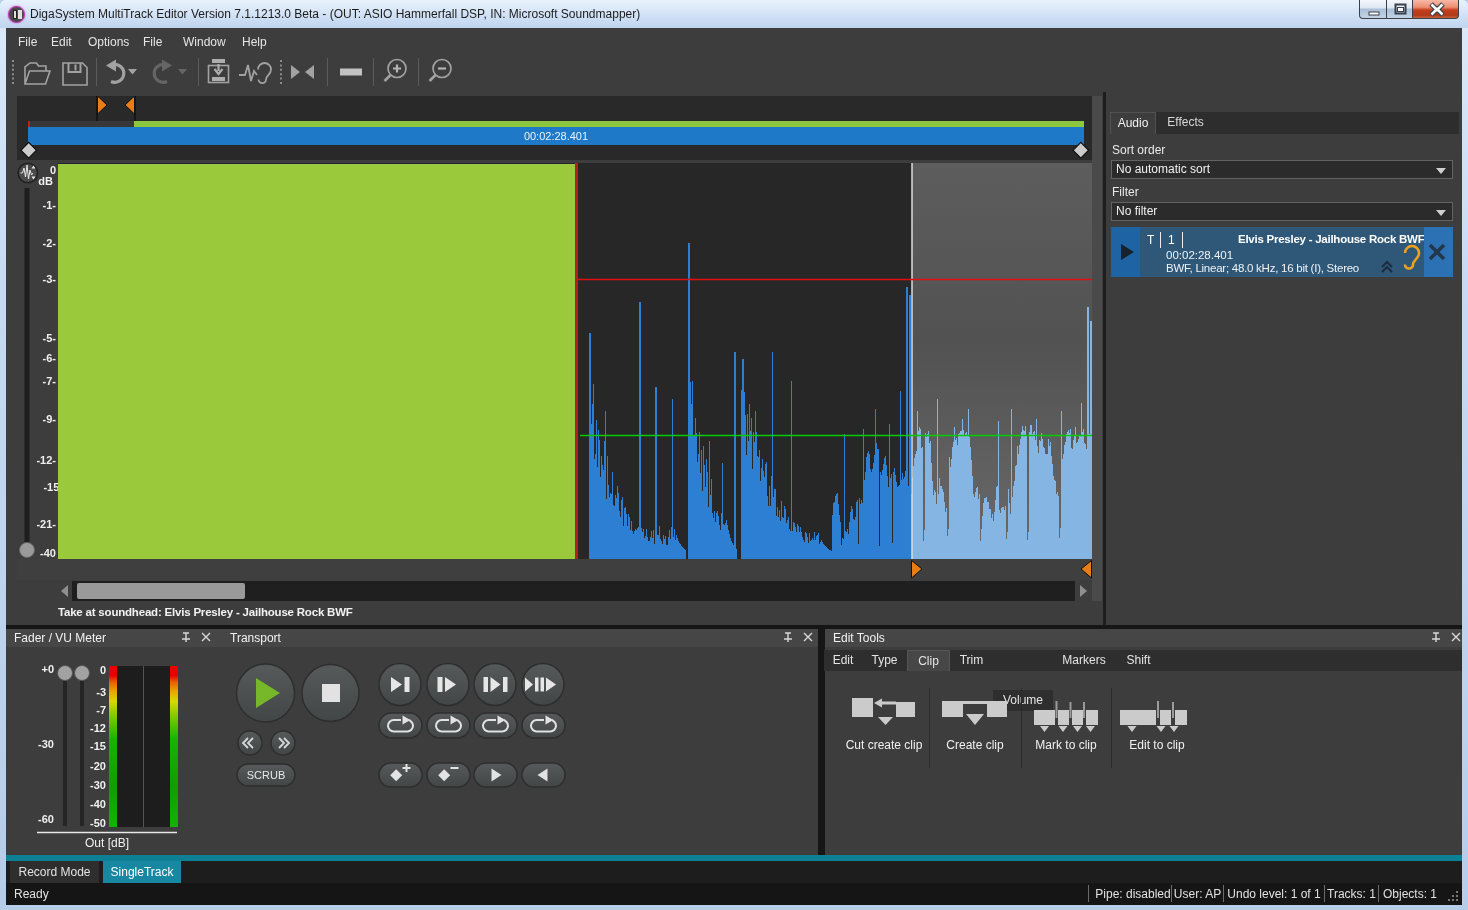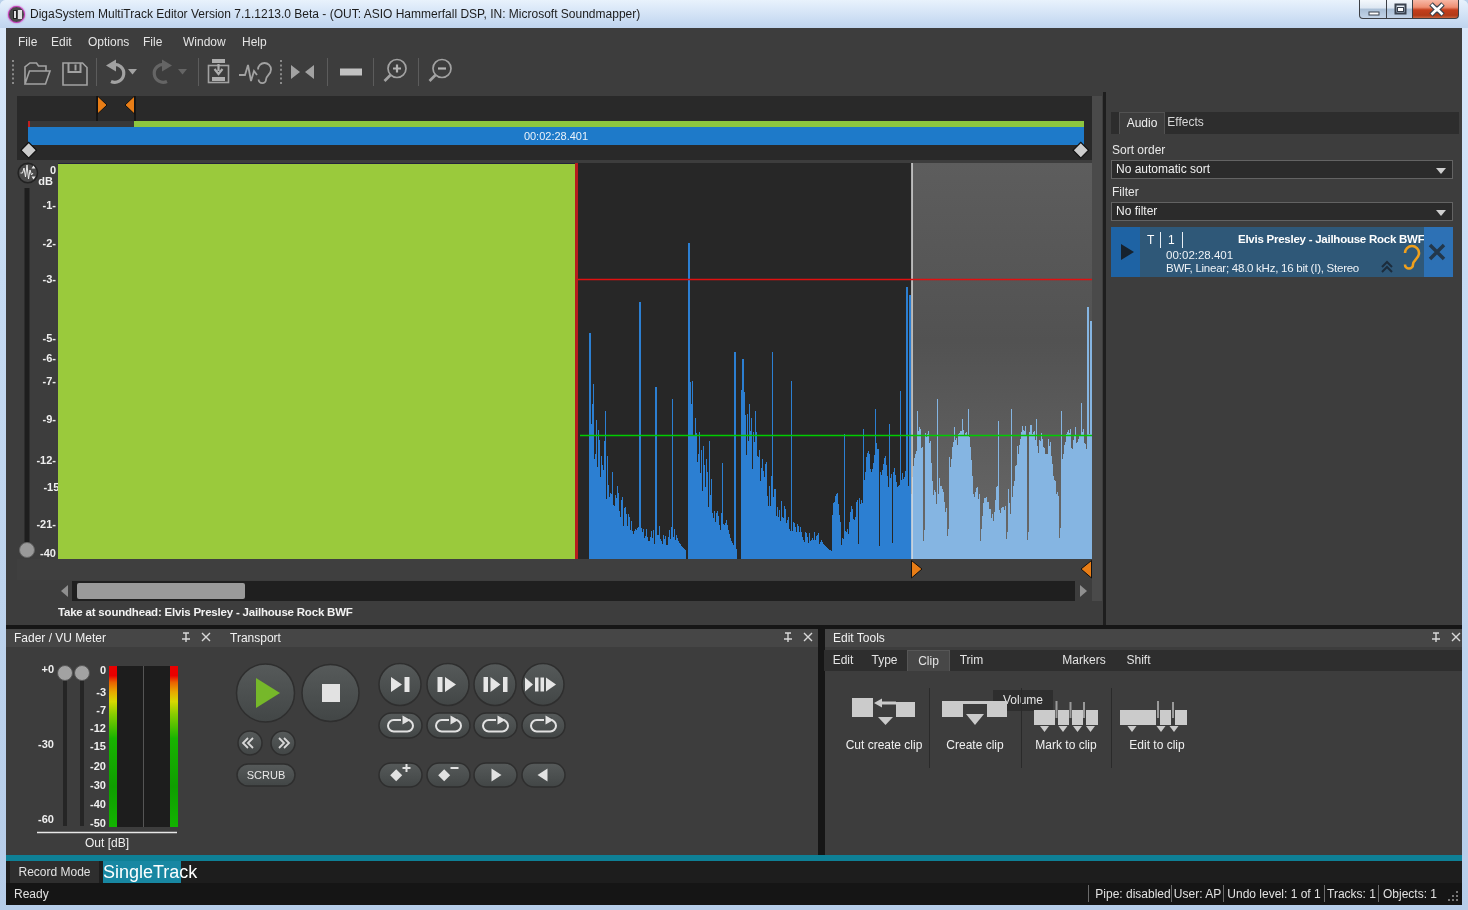--- a/index.html
+++ b/index.html
@@ -43,21 +43,21 @@
 .label12 { position:absolute; font-size:12px; color:#e8e8e8; }
 .dropdown { position:absolute; left:3px; width:342px; height:19px; background:#2b2b2b; border:1px solid #636363; color:#f0f0f0; font-size:12px; line-height:17px; padding-left:4px; }
 .dropdown:after { content:""; position:absolute; right:6px; top:7px; border:5px solid transparent; border-top:6px solid #cfcfcf; }
 
 .panel { position:absolute; background:#3d3d3d; }
 .panelhead { position:absolute; left:0; top:0; width:100%; height:18px; background:#464646; }
 .panelhead span { position:absolute; left:8px; top:2px; font-size:12px; color:#f2f2f2; }
 #tealbar { position:absolute; left:0; top:827px; width:1456px; height:6px; background:#0e8096; }
 #tabrow { position:absolute; left:0; top:833px; width:1456px; height:22px; background:#1d1d1d; }
 #tabrec { position:absolute; left:4px; top:0; width:89px; height:22px; background:#2e2e2e; color:#e2e2e2; font-size:12px; text-align:center; line-height:22px; }
-#tabsingle { position:absolute; left:97px; top:0; width:78px; height:22px; background:#1887a2; color:#fff; font-size:18px; text-align:center; line-height:22px; }
+#tabsingle { position:absolute; left:97px; top:0; width:78px; height:22px; background:#1887a2; color:#fff; font-size:12px; text-align:center; line-height:22px; }
 #statusbar { position:absolute; left:0; top:855px; width:1456px; height:22px; background:#151515; color:#e0e0e0; font-size:12px; }
 .stseg { position:absolute; top:4px; }
 .stsep { position:absolute; top:2px; width:1px; height:17px; background:#6a6a6a; }
 .ettab { position:absolute; top:21px; height:21px; background:#2e2e2e; color:#e4e4e4; font-size:12px; text-align:center; line-height:21px; }
 </style>
 </head>
 <body>
 <div id="frame"></div>
 <div id="titlebar">
   <div id="appicon"></div>
@@ -217,21 +217,21 @@
         <rect x="60" y="3" width="168" height="16" rx="2" fill="#9a9a9a"></rect>
         <path d="M1063 5 L1070 11 L1063 17 Z" fill="#8f8f8f"></path>
       </svg>
     </div>
     <div id="takeline">Take at soundhead: Elvis Presley - Jailhouse Rock BWF</div>
   </div>
   <div id="vstrip"></div>
   <div id="vline2"></div>
   <div id="clip">
     <div style="position:absolute;left:3px;top:22px;width:348px;height:22px;background:#2d2d2d;"></div>
-    <div style="position:absolute;left:11px;top:22px;width:46px;height:22px;background:#3d3d3d;border:1px solid #525252;border-bottom:none;color:#f0f0f0;font-size:12px;text-align:center;line-height:21px;">Audio</div>
+    <div style="position:absolute;left:2px;top:22px;width:46px;height:22px;background:#3d3d3d;border:1px solid #525252;border-bottom:none;color:#f0f0f0;font-size:12px;text-align:center;line-height:21px;">Audio</div>
     <div style="position:absolute;left:49px;top:22px;width:57px;height:22px;color:#d8d8d8;font-size:12px;text-align:center;line-height:21px;">Effects</div>
     <div class="label12" style="left:4px;top:53px;">Sort order</div>
     <div class="dropdown" style="top:70px;">No automatic sort</div>
     <div class="label12" style="left:4px;top:95px;">Filter</div>
     <div class="dropdown" style="top:112px;">No filter</div>
 
     <div style="position:absolute;left:3px;top:137px;width:342px;height:50px;background:#2f5878;">
       <div style="position:absolute;left:0;top:0;width:29px;height:50px;background:#1e63a4;"></div>
       <svg width="342" height="50" style="position:absolute;left:0;top:0;">
         <path d="M10 17 L10 33 L23 25 Z" fill="#16222e"></path>

